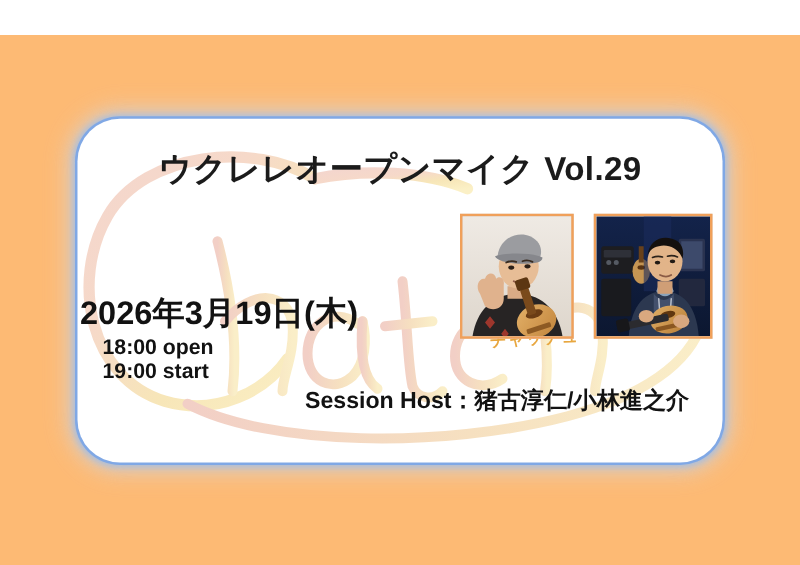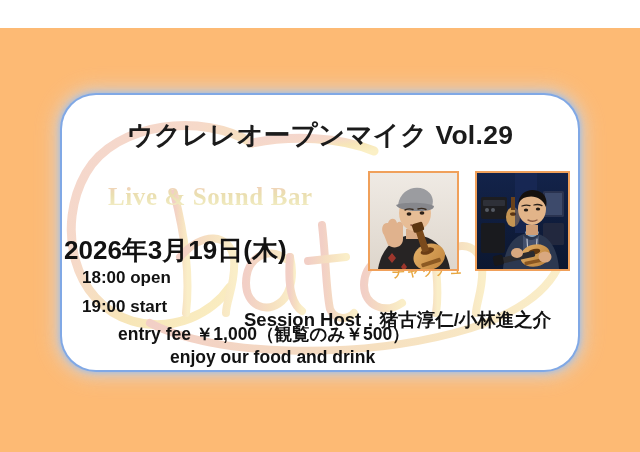--- a/index.html
+++ b/index.html
@@ -106,21 +106,21 @@
     z-index: 4;
     font-family: "Liberation Sans", sans-serif;
     font-weight: bold;
     font-size: 17px;
     color: #121212;
     white-space: nowrap;
   }
   .time-start {
     position: absolute;
     left: 20px;
-    top: 202px;
+    top: 192px;
     z-index: 4;
     font-family: "Liberation Sans", sans-serif;
     font-weight: bold;
     font-size: 17px;
     color: #121212;
     white-space: nowrap;
   }
   .entry-fee {
     position: absolute;
     left: 56px;
@@ -229,33 +229,30 @@
           <path d="M372 104 C382 148 386 180 382 206"></path>
           <path d="M378 156 C398 132 424 134 428 158 C430 180 422 196 422 206"></path>
 
           <path d="M96 216 C160 250 300 252 400 226 C460 210 498 184 508 150"></path>
         </g>
       </svg>
     </div>
 
     <div class="title">ウクレレオープンマイク Vol.29</div>
 
-    <div class="livebar">Live &amp; Sound Bar</div>
 
     <div class="katakana">チャッチュ</div>
 
     <div class="date-line">2026年3月19日(木)</div>
 
     <div class="time-open">18:00 open</div>
 
     <div class="time-start">19:00 start</div>
 
-    <div class="entry-fee">entry fee ￥1,000（観覧のみ￥500）</div>
-
-    <div class="enjoy">enjoy our food and drink</div>
+
 
     <div class="session-host">Session Host：猪古淳仁/小林進之介</div>
 
     <div class="photo photo-1">
       <svg viewBox="0 0 87 96" xmlns="http://www.w3.org/2000/svg" preserveAspectRatio="xMidYMid slice">
         <defs>
           <linearGradient id="bg1" x1="0" y1="0" x2="0" y2="1">
             <stop offset="0%" stop-color="#efeae4"></stop>
             <stop offset="100%" stop-color="#ded6cc"></stop>
           </linearGradient>

